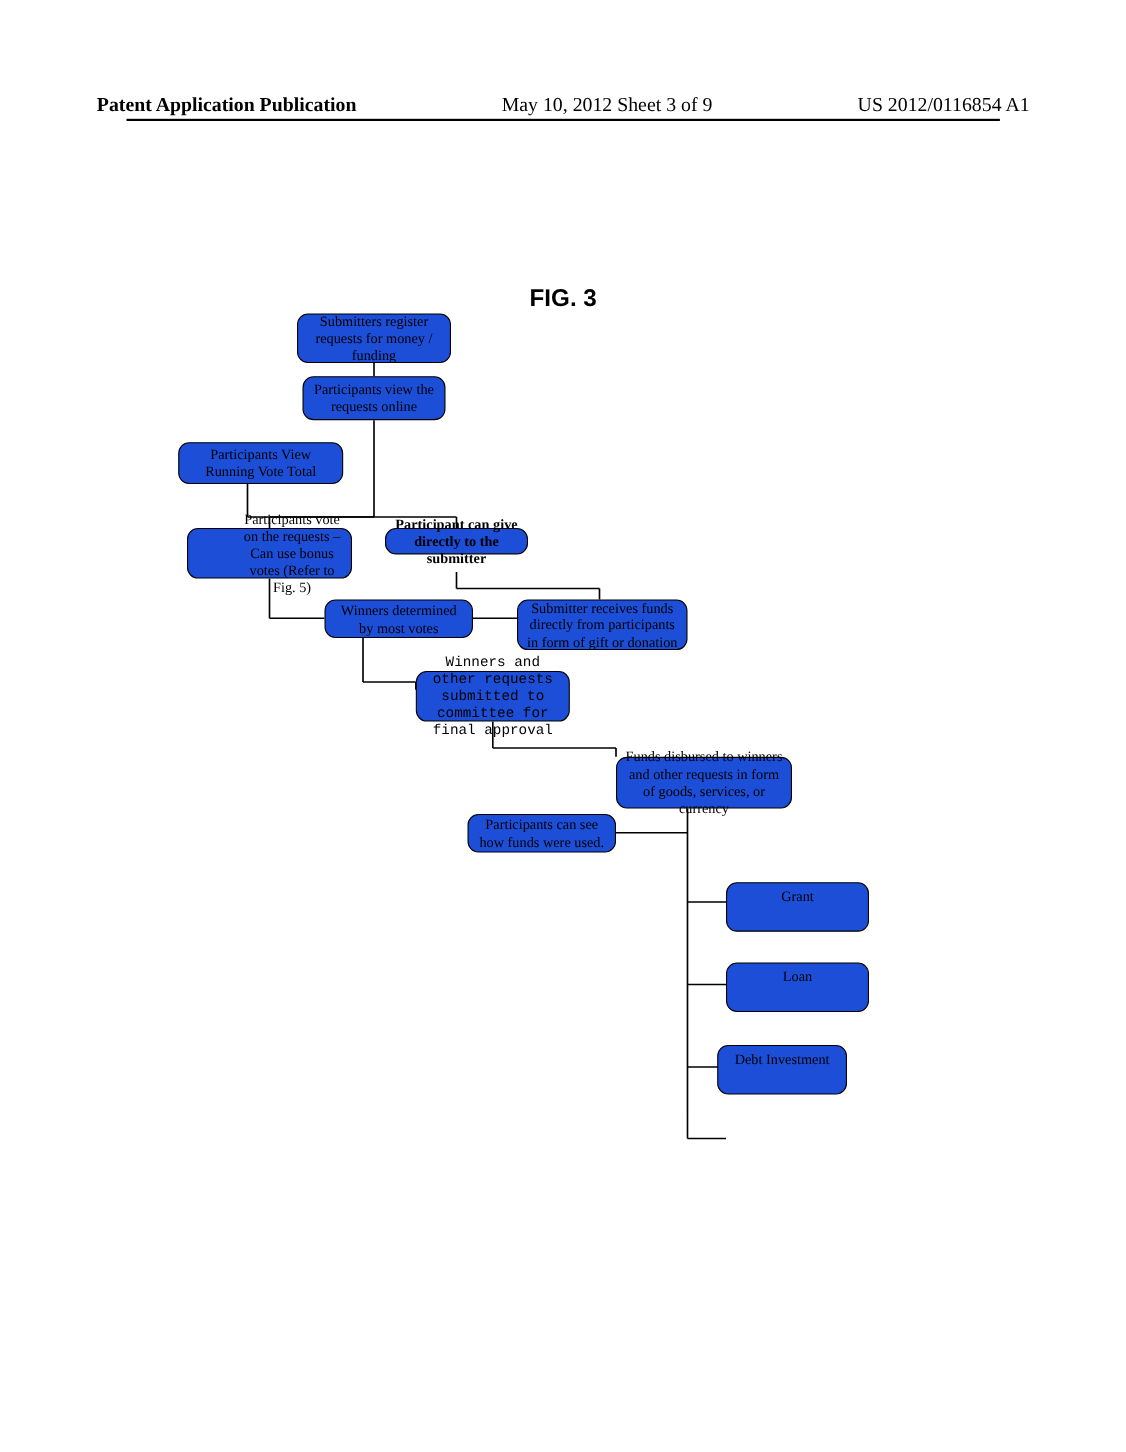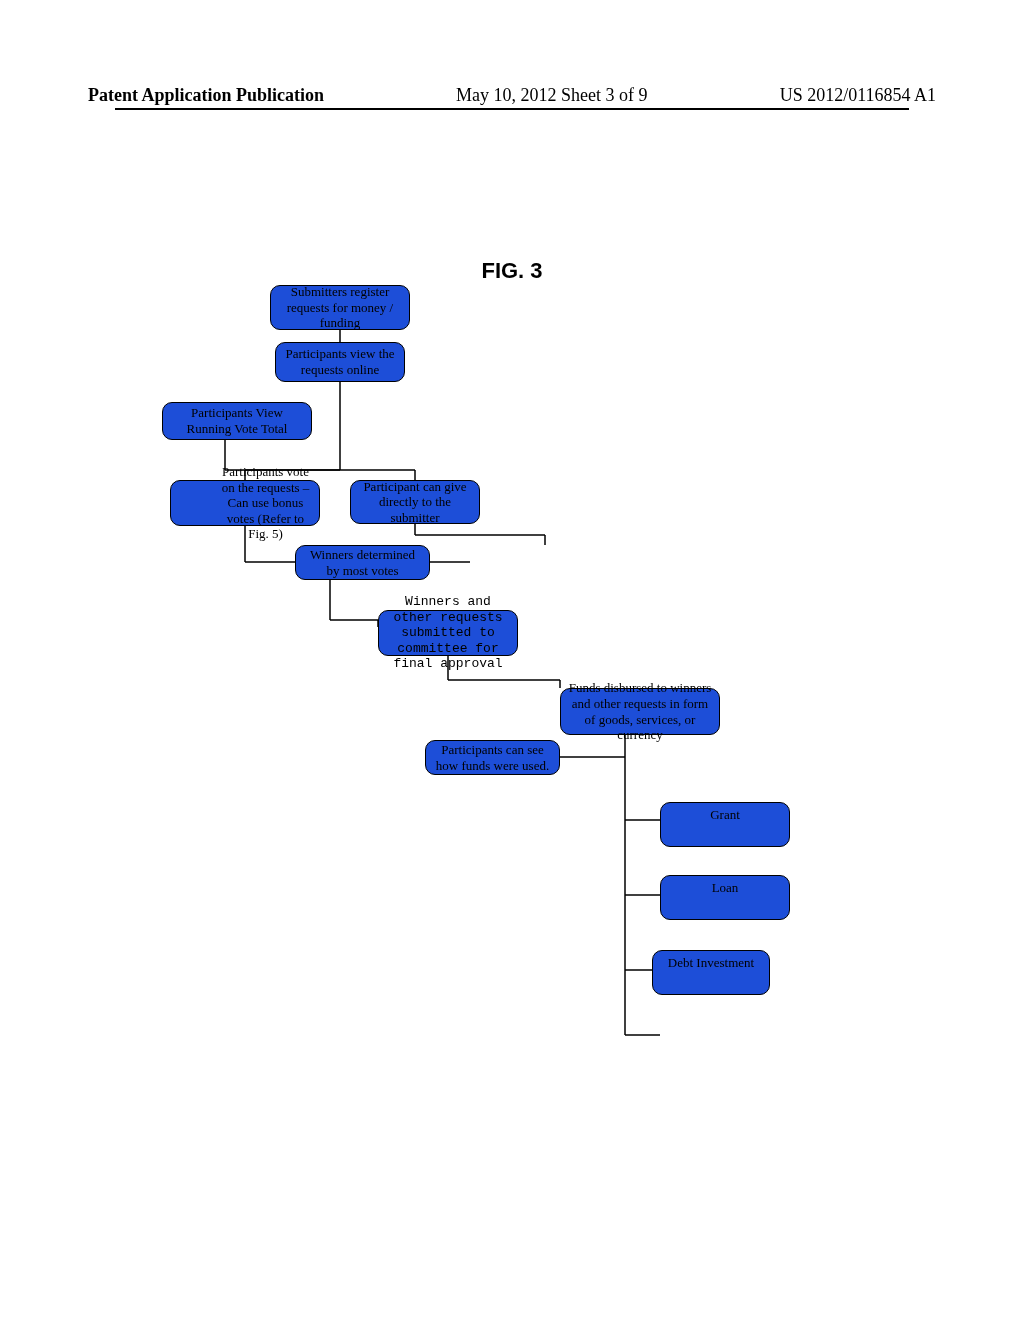--- a/index.html
+++ b/index.html
@@ -135,22 +135,23 @@
 
     <line x1="625" y1="755" x2="660" y2="755"></line>
 
     <line x1="625" y1="730" x2="625" y2="755"></line>
   </svg>
 
   <div class="box" style="left:270px; top:5px; width:140px; height:45px;">Submitters register requests for money / funding</div>
   <div class="box" style="left:275px; top:62px; width:130px; height:40px;">Participants view the requests online</div>
   <div class="box" style="left:150px; top:122px; width:150px; height:38px;margin-left:12px;">Participants View Running Vote Total</div>
   <div class="box" style="left:170px; top:200px; width:150px; height:46px;padding-left:47px;">Participants vote on the requests – Can use bonus votes (Refer to Fig. 5)</div>
-  <div class="box" style="left:350px; top:200px; width:130px; height:44px;">Participant can give directly to the submitter</div>
+  <div class="box" style="left:350px; top:200px; width:130px; height:24px;font-weight:bold;">Participant can give directly to the submitter</div>
   <div class="box" style="left:295px; top:265px; width:135px; height:35px;">Winners determined by most votes</div>
+  <div class="box" style="left:470px; top:265px; width:155px; height:46px;">Submitter receives funds directly from participants in form of gift or donation</div>
   <div class="box" style="left:378px; top:330px; width:140px; height:46px;font-family:Liberation Mono, monospace;">Winners and other requests submitted to committee for final approval</div>
   <div class="box" style="left:560px; top:408px; width:160px; height:47px;">Funds disbursed to winners and other requests in form of goods, services, or currency</div>
   <div class="box" style="left:425px; top:460px; width:135px; height:35px;">Participants can see how funds were used.</div>
   <div class="box box-tall" style="left:660px; top:522px; width:130px; height:45px;">Grant</div>
   <div class="box box-tall" style="left:660px; top:595px; width:130px; height:45px;">Loan</div>
   <div class="box box-tall" style="left:652px; top:670px; width:118px; height:45px;">Debt Investment</div>
 
 </div>
 
 </body></html>

